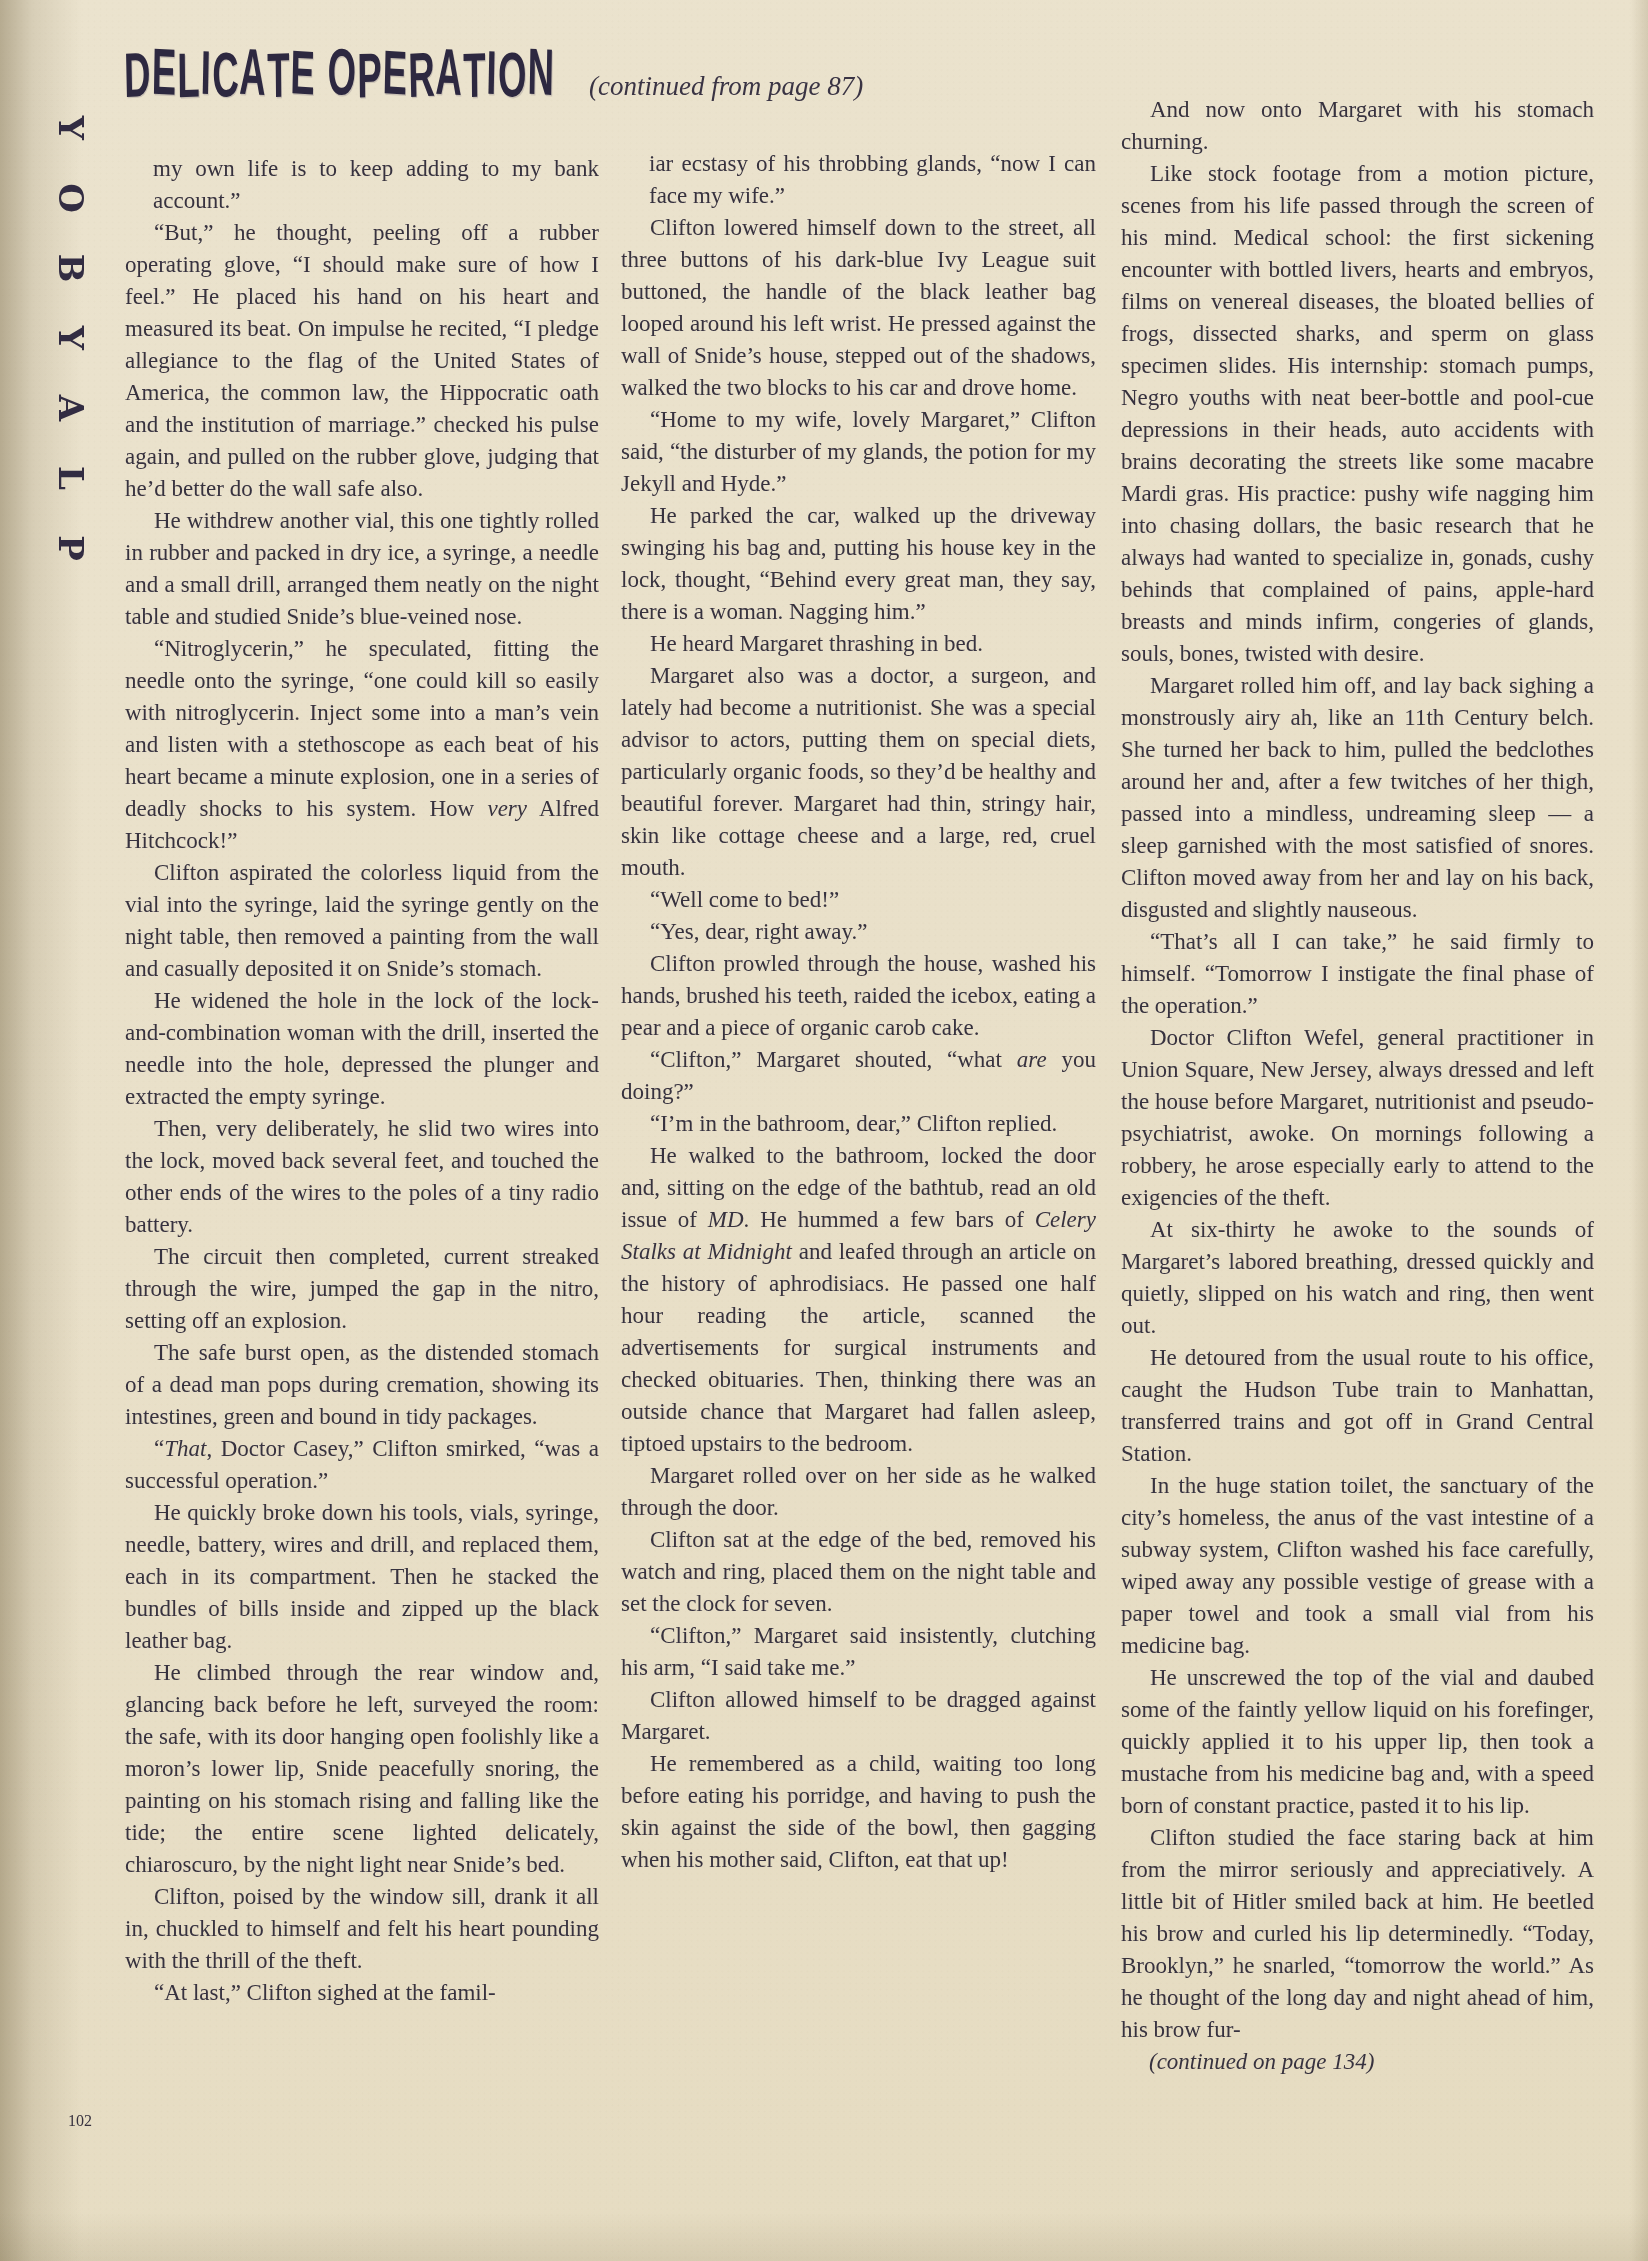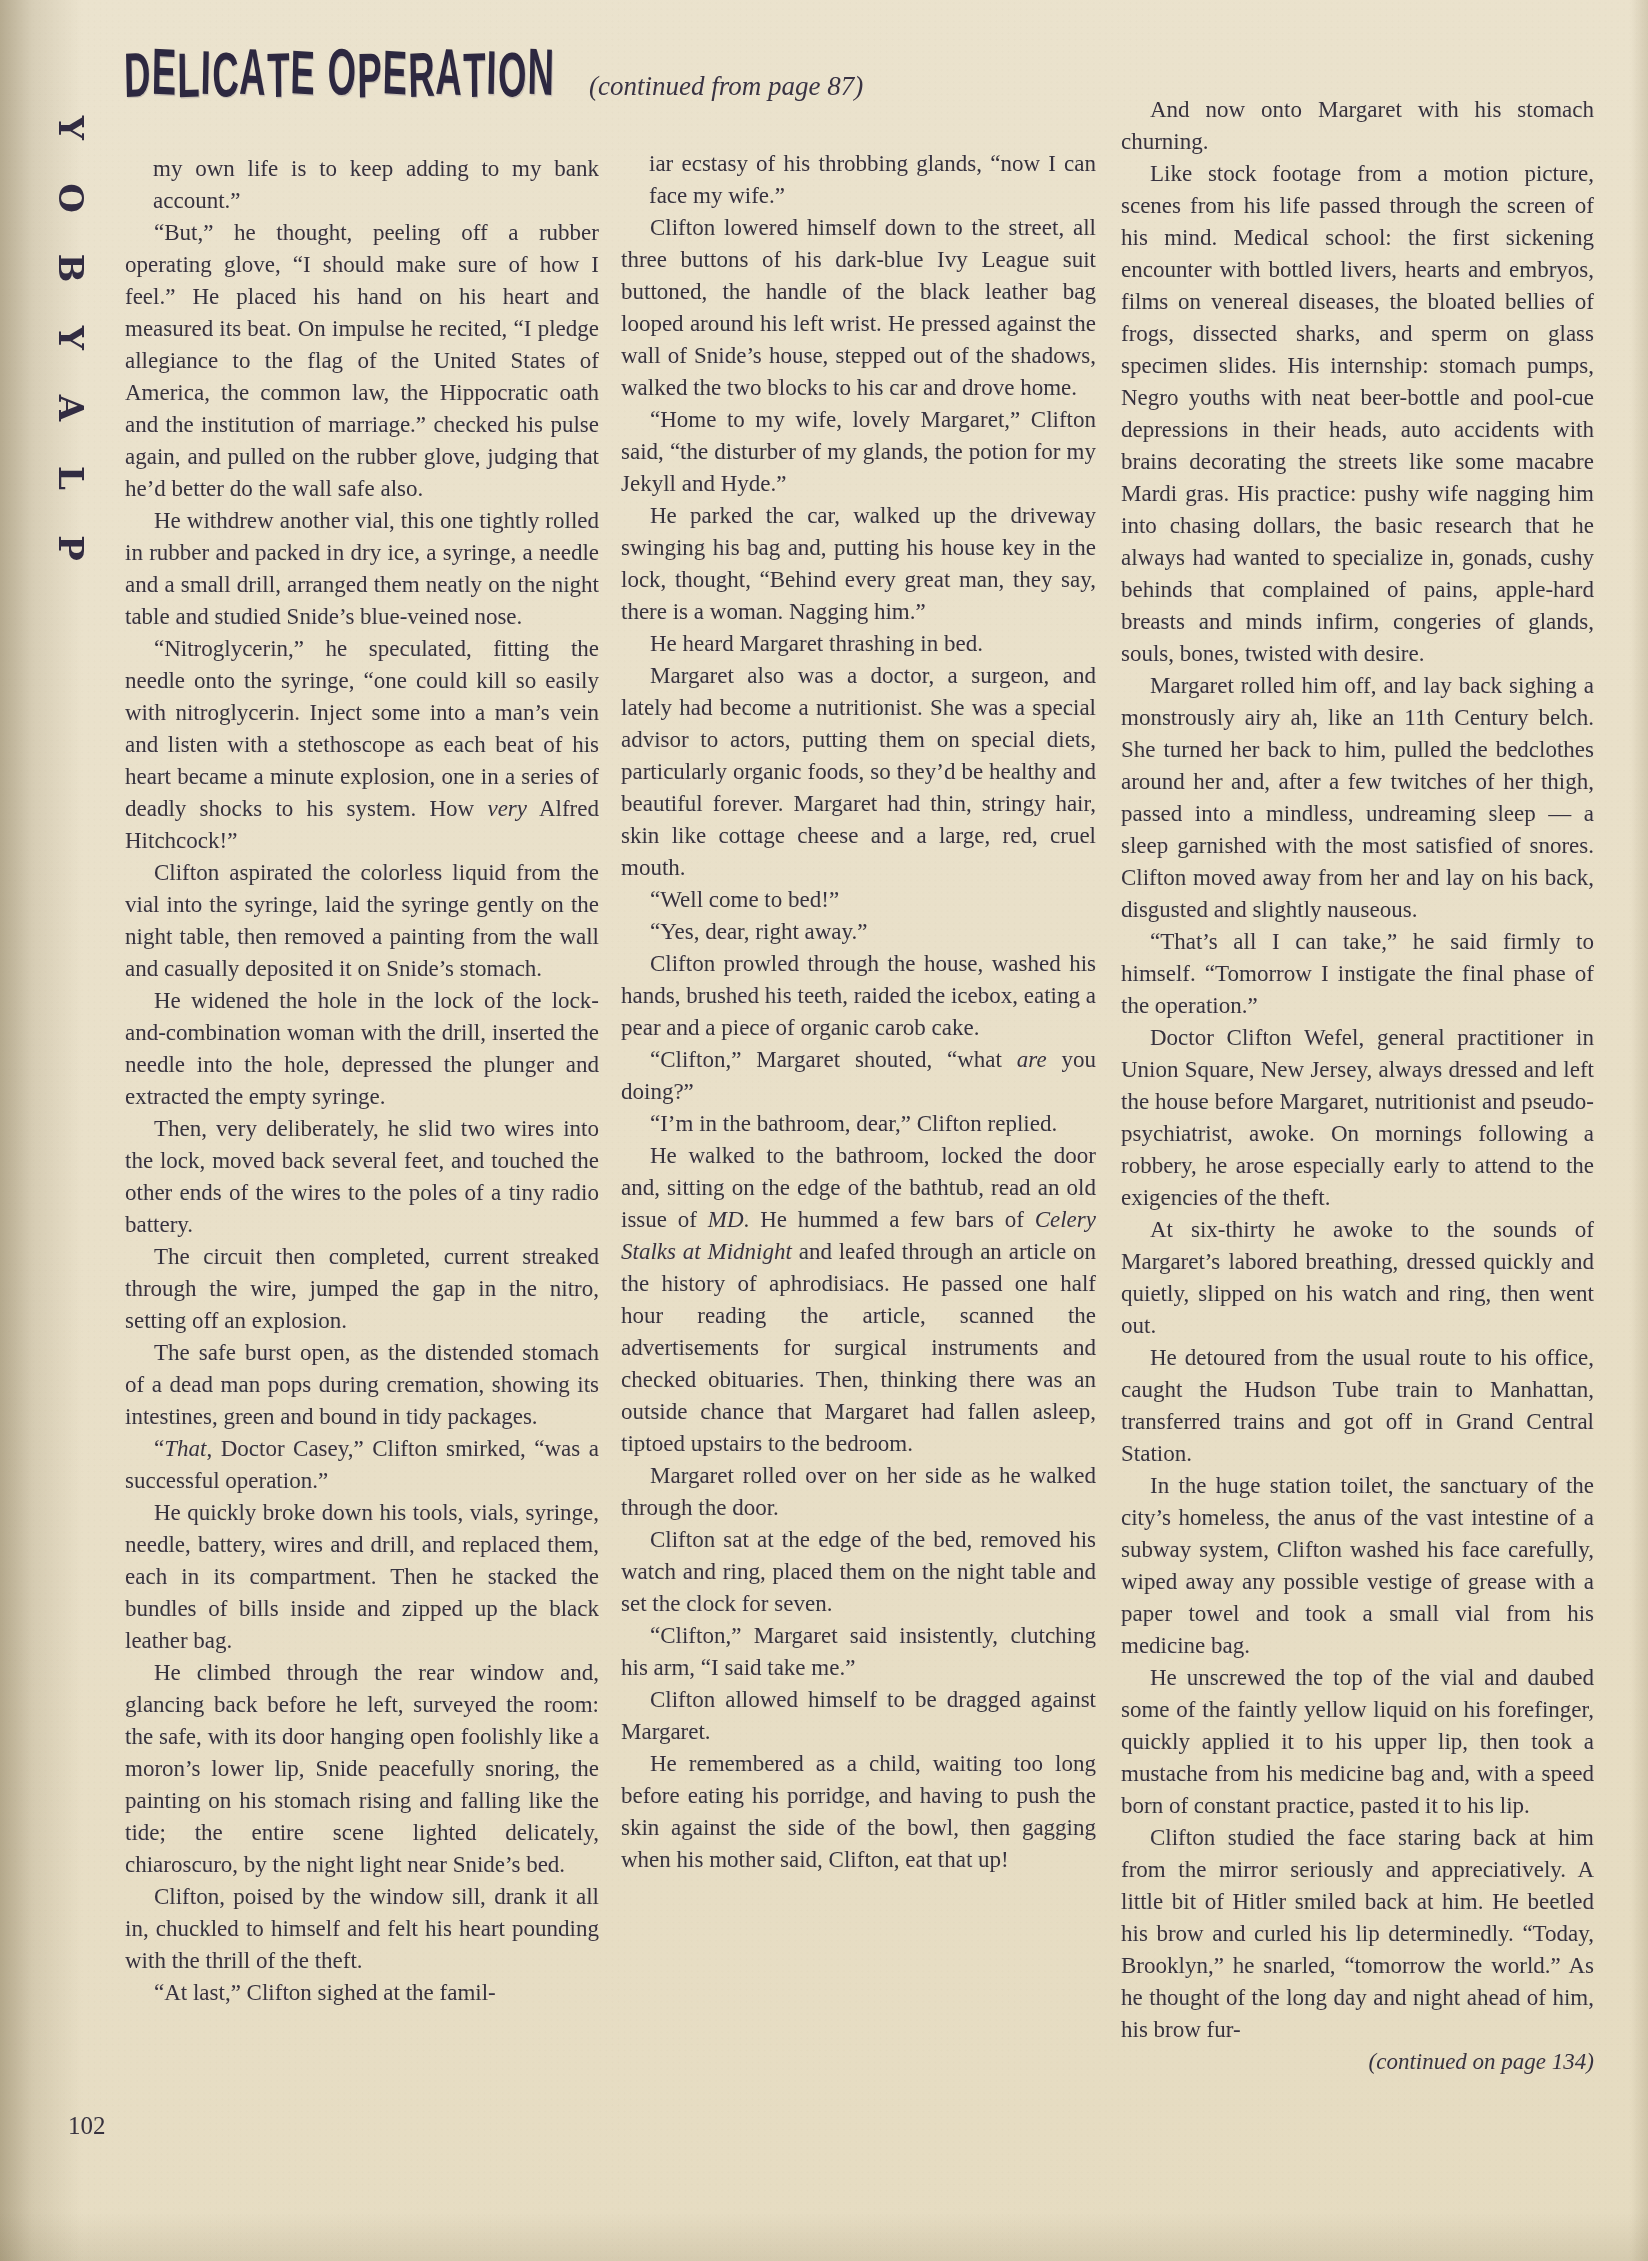--- a/index.html
+++ b/index.html
@@ -84,26 +84,26 @@
     font-family: "Liberation Serif", serif;
     font-size: 23px;
     line-height: 32px;
     text-align: justify;
   }
   .col-1 { left: 125px;  top: 153px; width: 474px; }
   .col-2 { left: 621px;  top: 148px; width: 475px; }
   .col-3 { left: 1121px; top: 94px; width: 473px; }
   .col p { margin: 0; text-indent: 29px; }
   .col p.noindent { text-indent: 0; margin-left: 28px; }
-  .col p.align-right { text-align: right; text-indent: 0; }
+  .col p.align-right { text-align: left; text-indent: 0; }
   .col em { font-style: italic; }
   .page-number {
     position: absolute; left: 68px; top: 2112px;
     font-family: "Liberation Serif", serif;
-    font-size: 25px;
+    font-size: 16px;
     color: #37323f;
   }
 </style>
 </head>
 <body>
 
 <div class="page">
 
   <div class="shade-left"></div>
   <div class="shade-right"></div>

